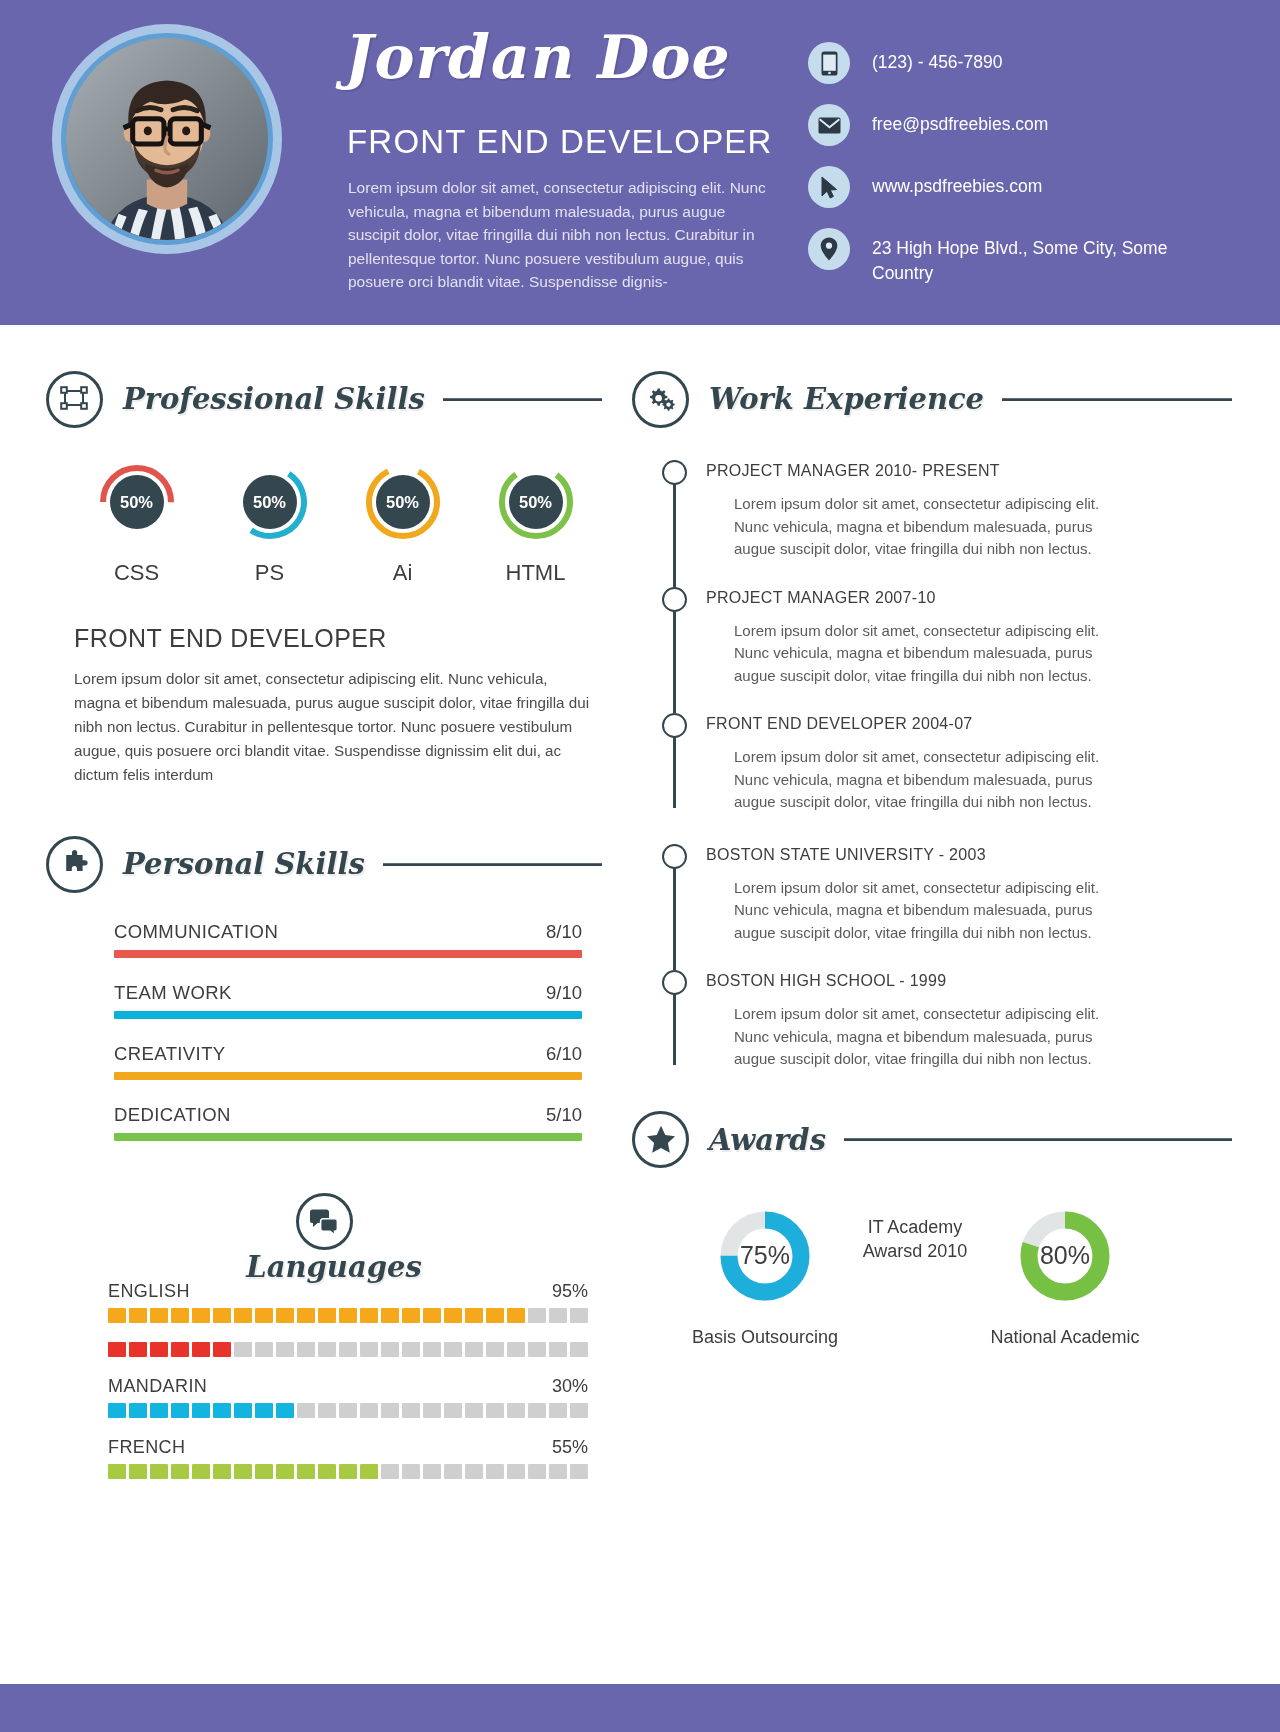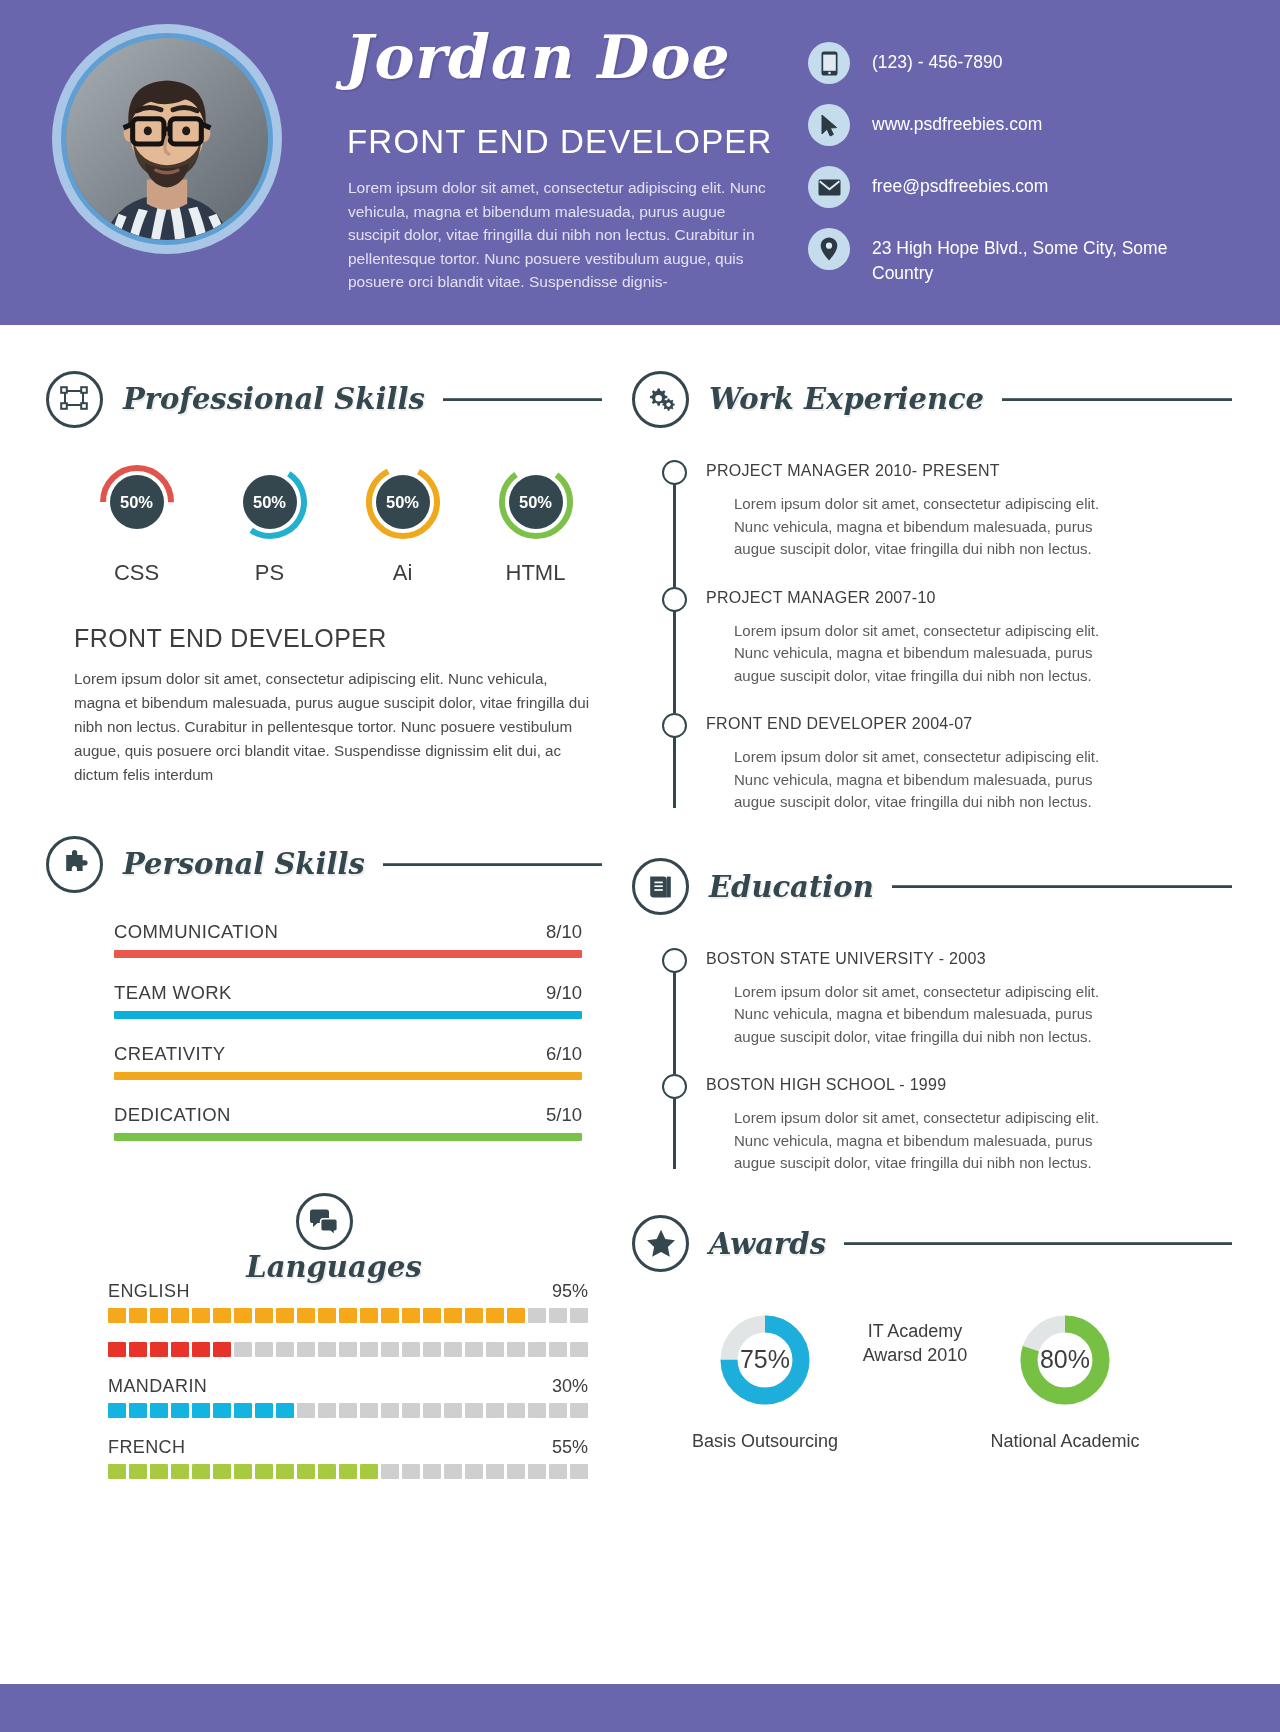--- a/index.html
+++ b/index.html
@@ -237,35 +237,35 @@
             <rect x="0.5" y="0.5" width="16" height="24" rx="2.6" fill="#2b3a44"></rect>
             <rect x="2.2" y="3.6" width="12.6" height="16.2" fill="#dfeaf2"></rect>
             <circle cx="8.5" cy="22" r="1.3" fill="#dfeaf2"></circle>
           </svg>
         </span>
         <span class="contact-text">(123) - 456-7890</span>
       </div>
 
       <div class="contact-row">
         <span class="contact-icon">
-          <svg width="17" height="23" viewBox="0 0 17 23">
-            <path d="M1 1 L1 20 L6 15.2 L9.2 22 L12.4 20.4 L9.3 14 L15.6 13.6 Z" fill="#2b3a44" stroke="#2b3a44" stroke-width="1" stroke-linejoin="round"></path>
-          </svg>
-        </span>
-        <span class="contact-text">www.psdfreebies.com</span>
-      </div>
-
-      <div class="contact-row">
-        <span class="contact-icon">
           <svg width="23" height="17" viewBox="0 0 23 17">
             <rect x="0.5" y="0.5" width="22" height="16" rx="1.6" fill="#2b3a44"></rect>
             <path d="M1.6 2.2 L11.5 10.2 L21.4 2.2" fill="none" stroke="#dfeaf2" stroke-width="1.9"></path>
           </svg>
         </span>
         <span class="contact-text">free@psdfreebies.com</span>
+      </div>
+
+      <div class="contact-row">
+        <span class="contact-icon">
+          <svg width="17" height="23" viewBox="0 0 17 23">
+            <path d="M1 1 L1 20 L6 15.2 L9.2 22 L12.4 20.4 L9.3 14 L15.6 13.6 Z" fill="#2b3a44" stroke="#2b3a44" stroke-width="1" stroke-linejoin="round"></path>
+          </svg>
+        </span>
+        <span class="contact-text">www.psdfreebies.com</span>
       </div>
 
       <div class="contact-row">
         <span class="contact-icon">
           <svg width="18" height="24" viewBox="0 0 18 24">
             <path d="M9 0.6 C4.3 0.6 0.7 4.2 0.7 8.8 C0.7 15 9 23.4 9 23.4 S17.3 15 17.3 8.8 C17.3 4.2 13.7 0.6 9 0.6 Z" fill="#2b3a44"></path>
             <circle cx="9" cy="8.7" r="3.1" fill="#dfeaf2"></circle>
           </svg>
         </span>
         <span class="contact-text">23 High Hope Blvd., Some City, Some Country</span>
@@ -553,35 +553,20 @@
         <div class="tl-desc">Lorem ipsum dolor sit amet, consectetur adipiscing elit. Nunc vehicula, magna et bibendum malesuada, purus augue suscipit dolor, vitae fringilla dui nibh non lectus.</div>
       </div>
       <div class="tl-item">
         <span class="tl-dot"></span>
         <span class="tl-line"></span>
         <div class="tl-title">FRONT END DEVELOPER 2004-07</div>
         <div class="tl-desc">Lorem ipsum dolor sit amet, consectetur adipiscing elit. Nunc vehicula, magna et bibendum malesuada, purus augue suscipit dolor, vitae fringilla dui nibh non lectus.</div>
       </div>
     </div>
 
-    <div class="sec-head" style="margin-top:42px;">
-      <span class="sec-circle">
-        <svg width="28" height="26" viewBox="0 0 28 26">
-          <path d="M3.2 2.6 h13.2 a3.4 3.4 0 0 1 3.4 3.4 v17.4 H6.6 a3.4 3.4 0 0 1-3.4-3.4 Z" fill="#34474f"></path>
-          <g stroke="#fff" stroke-width="1.7">
-            <path d="M7.4 8.4 h8.4"></path>
-              <path d="M7.4 12.2 h8.4"></path>
-              <path d="M7.4 16 h8.4"></path>
-          </g>
-          <path d="M19.8 2.6 h4 v20.8 h-4 z" fill="#34474f"></path>
-        </svg>
-      </span>
-      <span class="sec-title">Education</span>
-      <span class="sec-rule"></span>
-    </div>
 
     <div class="timeline">
       <div class="tl-item">
         <span class="tl-dot"></span>
         <span class="tl-line"></span>
         <div class="tl-title">BOSTON STATE UNIVERSITY - 2003</div>
         <div class="tl-desc">Lorem ipsum dolor sit amet, consectetur adipiscing elit. Nunc vehicula, magna et bibendum malesuada, purus augue suscipit dolor, vitae fringilla dui nibh non lectus.</div>
       </div>
       <div class="tl-item">
         <span class="tl-dot"></span>

